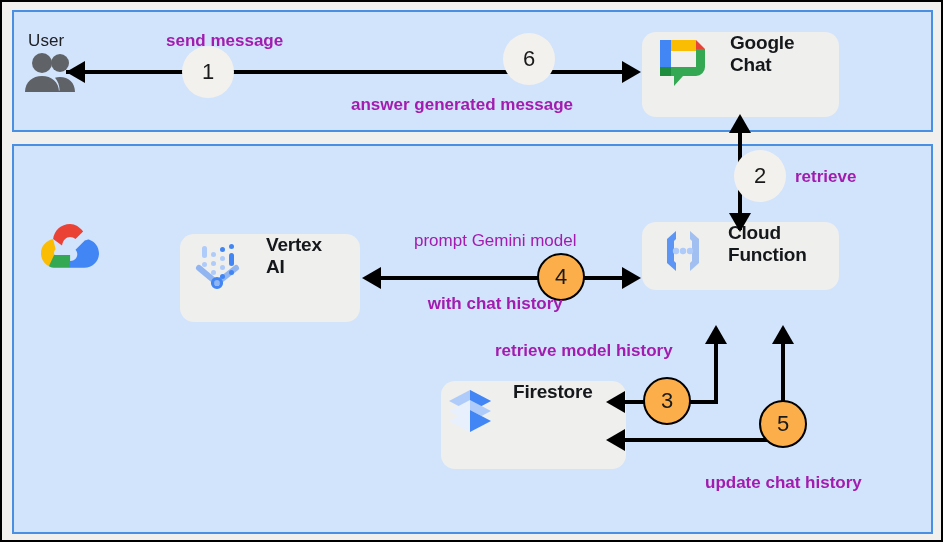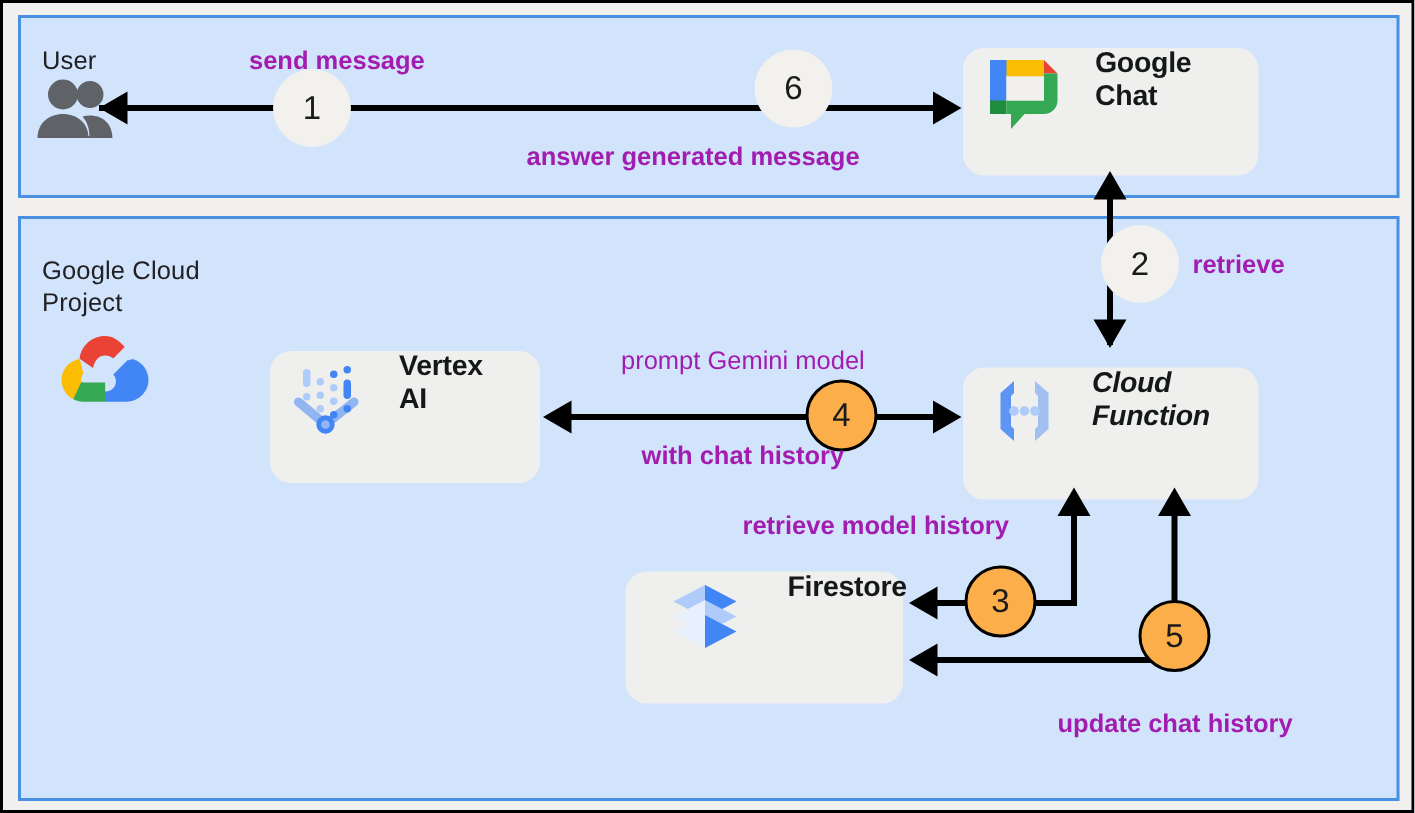--- a/index.html
+++ b/index.html
@@ -50,23 +50,23 @@
     font-size:19px;
     line-height:1.16;
     white-space:pre-line;
     letter-spacing:-.2px;
   }
 
   #card-chat     { left:640px; top:30px;  width:197px; height:85px;  padding-left:10px; }
   #card-chat .lbl{ margin-left:16px; }
   #card-vertex   { left:178px; top:232px; width:180px; height:88px;  padding-left:12px; }
   #card-vertex .lbl{ margin-left:16px; }
-  #card-cf       { left:640px; top:243px; width:197px; height:88px;  padding-left:12px;font-style:italic; }
+  #card-cf       { left:640px; top:220px; width:197px; height:68px;  padding-left:12px; }
   #card-cf .lbl  { margin-left:16px; }
-  #card-fs       { left:415px; top:379px; width:185px; height:88px;  padding-left:24px;gap:12px; }
+  #card-fs       { left:439px; top:379px; width:185px; height:88px;  padding-left:0; }
   #card-fs .lbl  { margin-left:14px; }
 
   
   #user-icon{ position:absolute; left:20px; top:50px; }
   #gcloud-logo{ position:absolute; left:38px; top:218px; }
 
   
   .ln{ position:absolute; background:#000; }
   .hl{ height:4px; }
   .vl{ width:4px; }
@@ -140,22 +140,20 @@
   <div class="ah ah-l" style="left:64px; top:59px;"></div>
   <div class="badge plain" style="left:180px; top:44px;">1</div>
   <div class="elabel bold" style="left:164px; top:28px;">send message</div>
 
   <div class="ln hl" style="left:330px; top:68px; width:292px;"></div>
   <div class="ah ah-r" style="left:620px; top:59px;"></div>
   <div class="badge plain" style="left:501px; top:31px;">6</div>
   <div class="elabel bold" style="left:349px; top:92px;">answer generated message</div>
 
   <div class="panel" id="panel-gcp"></div>
-  <div class="panel-title" id="title-gcp">Google Cloud
-Project</div>
 
   <div id="gcloud-logo">
     <svg width="60" height="52" viewBox="0 0 60 52">
       <path d="M30 4c-8.8 0-16 6.6-16.9 15.1l8.9 6.3C23.1 20 26.2 17 30 17c2.1 0 4 .7 5.5 2l7.6-7.6C39.7 7.2 35.2 4 30 4z" fill="#ea4335"></path>
       <path d="M13.1 19.1C5.8 20.7 1 26.4 1 33.4c0 5.6 3.1 10.3 7.9 12.8l8-8.1c-1.7-1-2.9-2.8-2.9-4.8 0-1.6.6-3 1.6-4.1z" fill="#fbbc04"></path>
       <path d="M8.9 46.2c1.9 1 4.1 1.6 6.4 1.6h14.8V35H16c-.6 0-1.2-.1-1.8-.3z" fill="#34a853"></path>
       <path d="M45 20.2l-9.5 9.5c1.1 1.2 1.8 2.8 1.8 4.6 0 3.7-3 6.7-6.7 6.7H30v6.8h14.3c8 0 14.7-6.4 14.7-14.4 0-6.3-4-11.7-9.6-13.7-1.2-.4-2.4 0-3.4.5z" fill="#4285f4"></path>
     </svg>
   </div>
 

